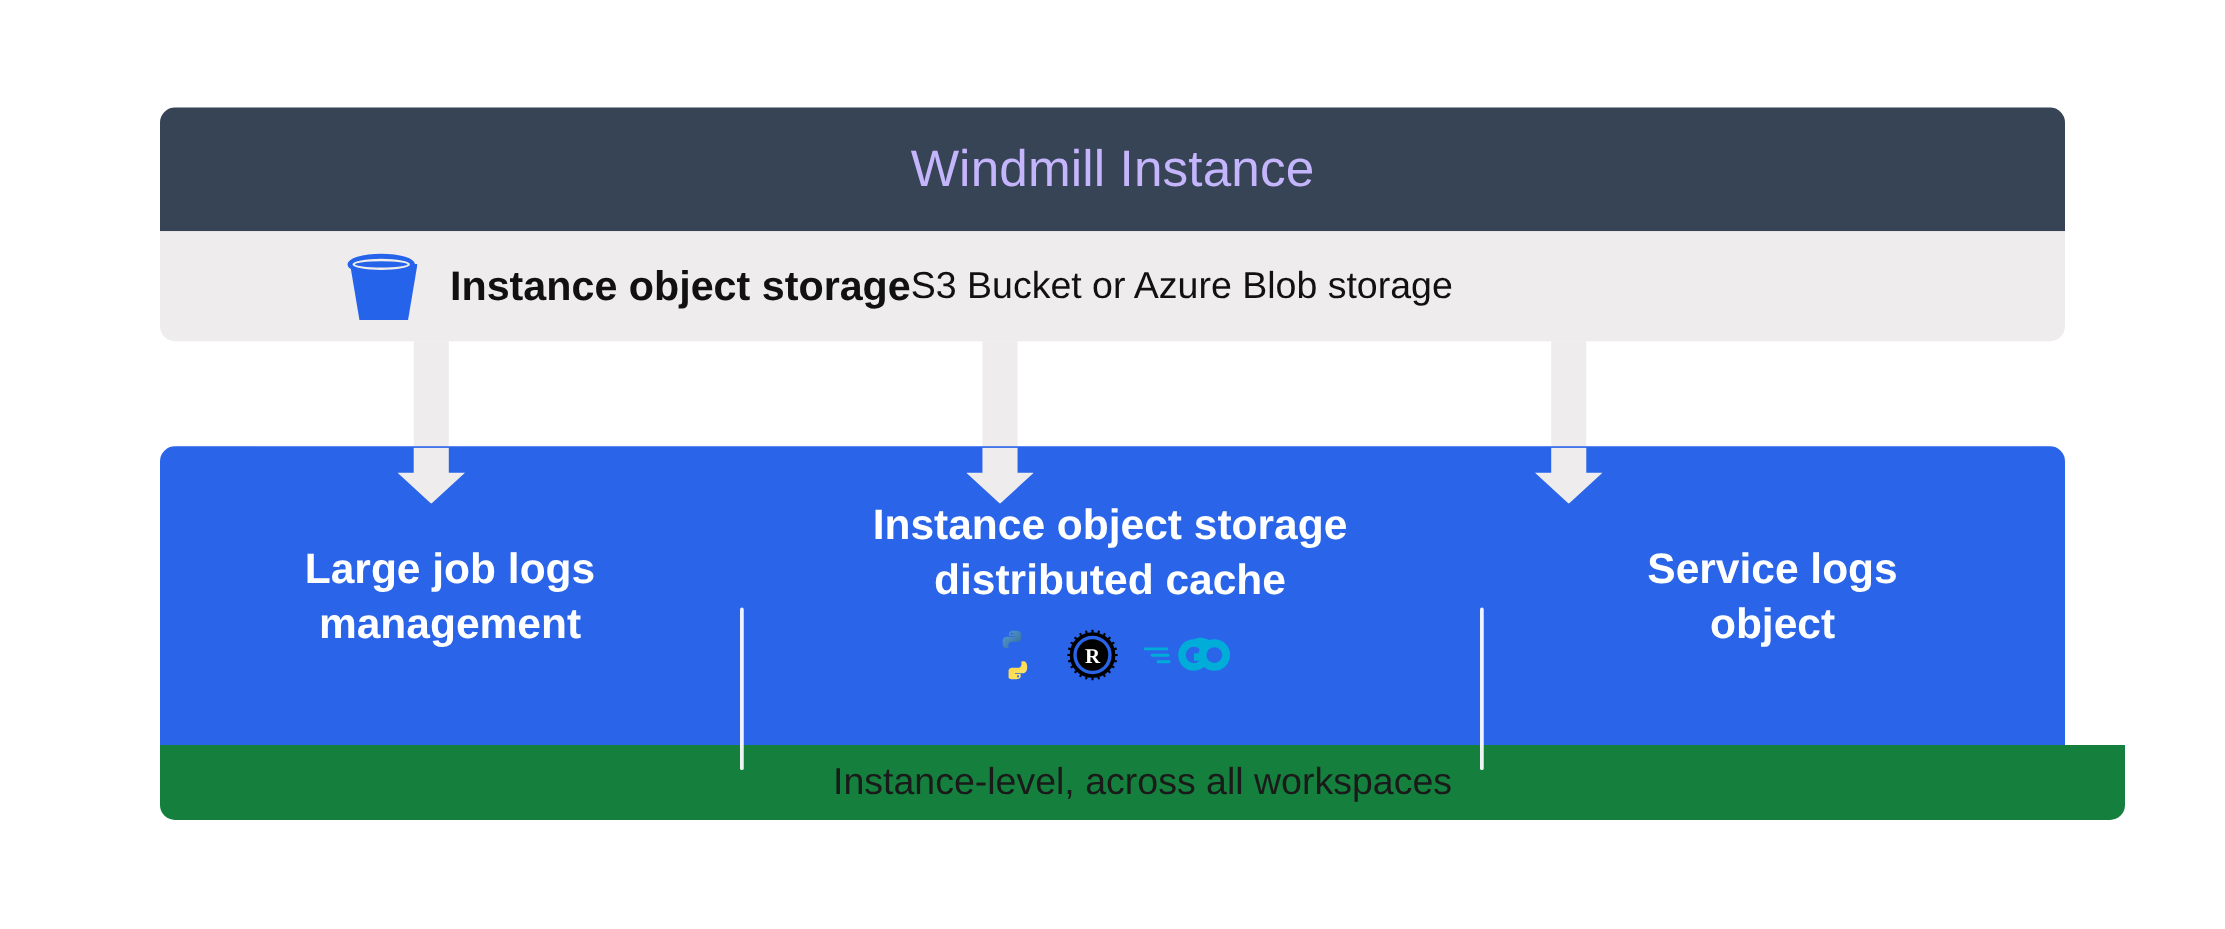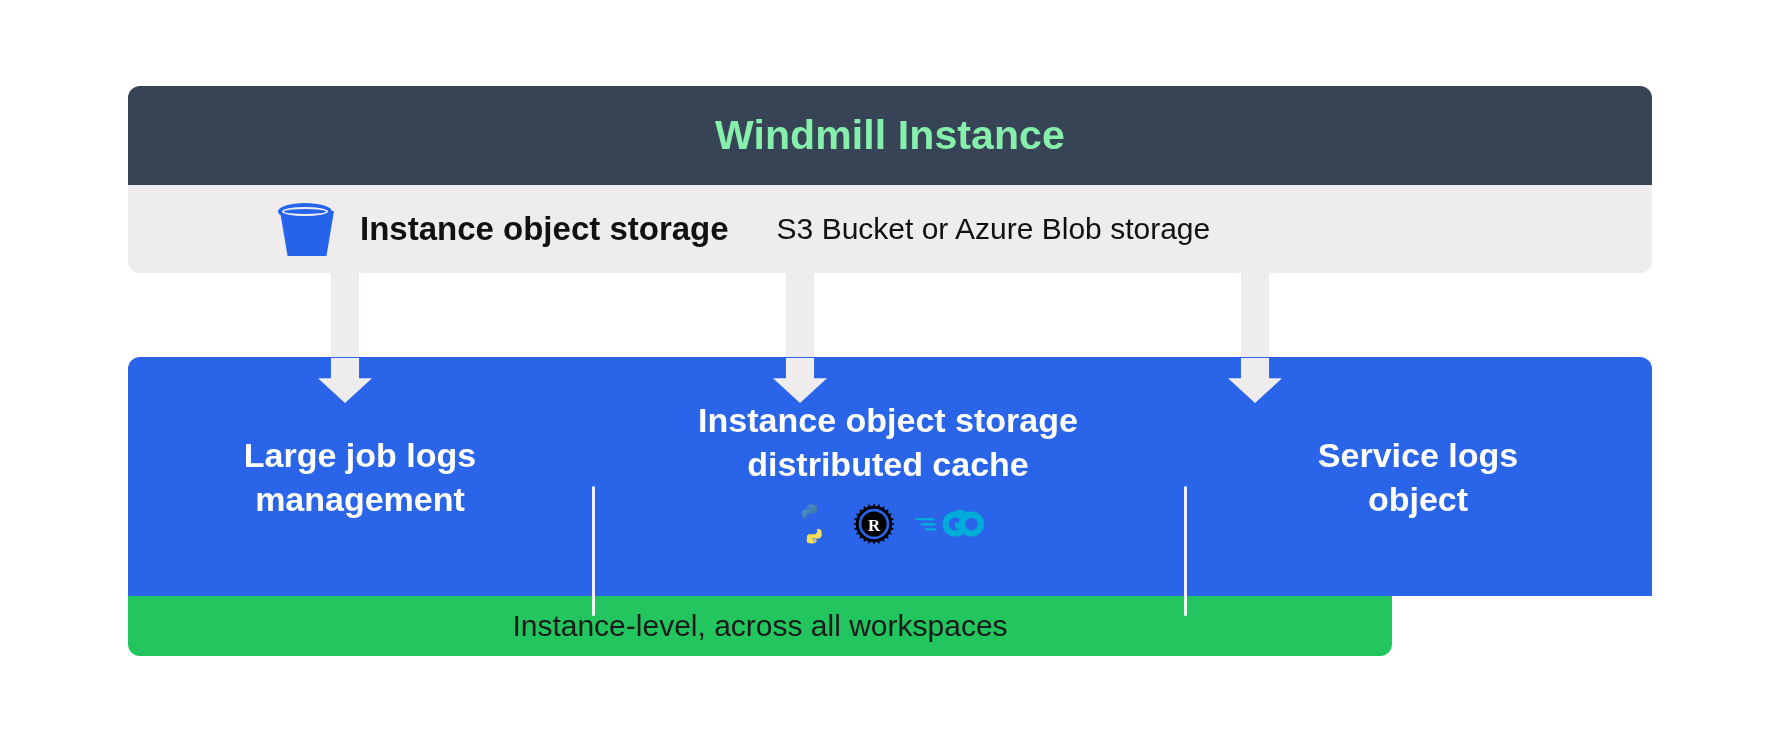--- a/index.html
+++ b/index.html
@@ -36,23 +36,23 @@
     top: 0;
     width: 1524px;
     height: 99px;
     background: #374456;
     border-radius: 12px 12px 0 0;
     display: flex;
     align-items: center;
     justify-content: center;
   }
   .header-title {
-    color: #86efac;
+    color: #c4b5fd;
     font-size: 41px;
-    font-weight: bold;
+    font-weight: normal;
     letter-spacing: 0.1px;
     line-height: 1;
   }
 
   
   .storage-strip {
     position: absolute;
     left: 0;
     top: 99px;
     width: 1524px;
@@ -104,21 +104,20 @@
     font-size: 33px;
     font-weight: bold;
     color: #111111;
     margin-left: 22px;
     white-space: nowrap;
   }
   .storage-sub {
     font-size: 30px;
     font-weight: normal;
     color: #111111;
-    margin-left: 48px;
     white-space: nowrap;
   }
 
   
   .connector {
     position: absolute;
     width: 28px;
     background: #eeecec;
     top: 187px;
     height: 85px;
@@ -197,23 +196,23 @@
     border-radius: 2px;
   }
   .vsep.s1 { left: 464px; }
   .vsep.s2 { left: 1056px; }
 
   
   .footer-strip {
     position: absolute;
     left: 0;
     top: 510px;
-    width: 1264px;
+    width: 1572px;
     height: 60px;
-    background: #22c55e;
+    background: #15803d;
     border-radius: 0 0 12px 12px;
     display: flex;
     align-items: center;
     justify-content: center;
     z-index: 2;
   }
   .footer-text {
     font-size: 30px;
     color: #1a1a1a;
     font-weight: normal;

